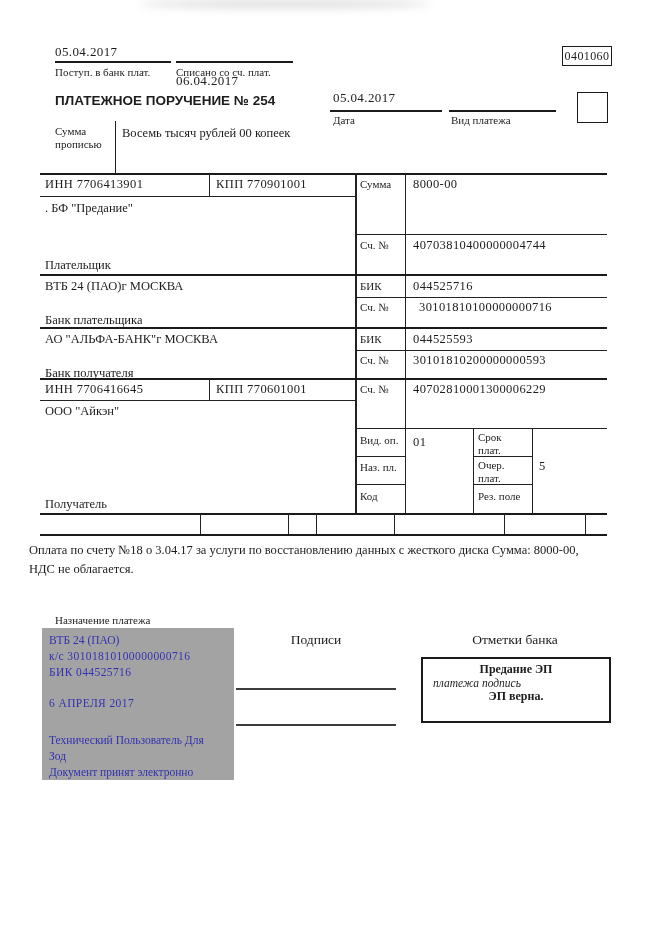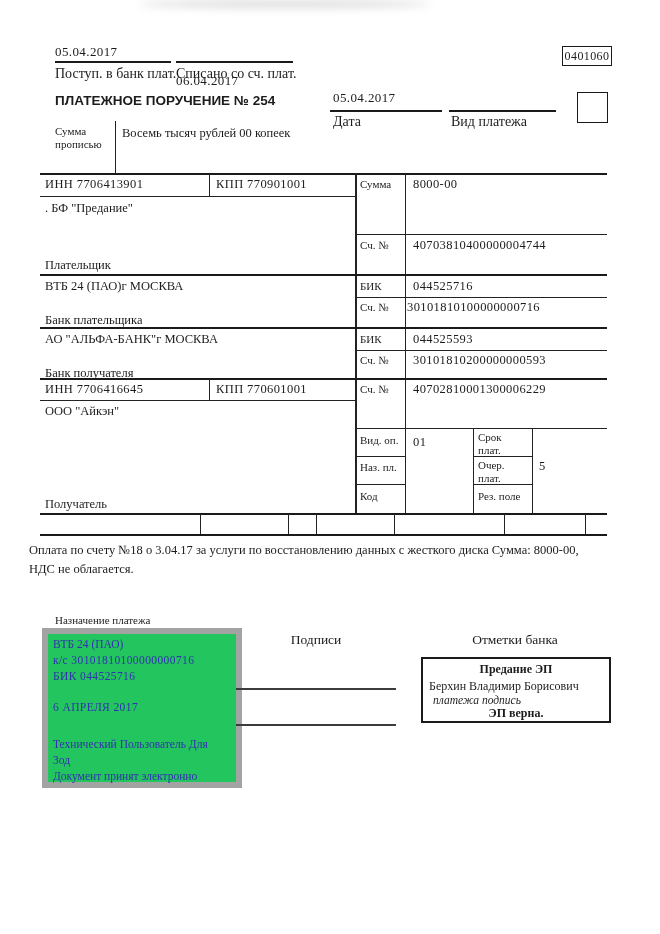--- a/index.html
+++ b/index.html
@@ -5,25 +5,25 @@
   html,body{margin:0;padding:0;background:#ffffff;}
   #page{position:relative;width:660px;height:934px;background:#fff;overflow:hidden;
         font-family:"Liberation Serif", serif;color:#1c1c1c;}
   .abs{position:absolute;}
   .hline{position:absolute;background:#222;height:1px;}
   .hline.thick{height:2px;background:#1a1a1a;}
   .vline{position:absolute;background:#222;width:1px;}
   .vline.thick{width:2px;}
   .t12{font-size:12.5px;line-height:1.25;}
   .t11{font-size:11px;line-height:1.2;}
-  .t10{font-size:14px;line-height:1.1;}
+  .t10{font-size:11px;line-height:1.1;}
   .num{letter-spacing:.4px;}
   .title{font-family:"Liberation Sans", sans-serif;font-weight:bold;font-size:13.5px;}
   .stamp{color:#3232b0;}
-  .stampbox{position:absolute;border:6px solid #a3a3a3;background:#22c55e;}
+  .stampbox{position:absolute;border:2px solid #a3a3a3;background:#a3a3a3;}
   .esignbox{position:absolute;border:2px solid #1a1a1a;background:#fff;}
   .center{text-align:center;}
   .artifact{position:absolute;left:140px;top:0;width:290px;height:8px;
             background:rgba(60,60,60,.18);filter:blur(4px);border-radius:50%;}
 </style>
 </head>
 <body>
 
 <div id="page">
 
@@ -68,21 +68,21 @@
   <div class="abs t11" style="left:360px;top:239px;">Сч. №</div>
   <div class="abs t12 num" style="left:413px;top:238px;">40703810400000004744</div>
 
   <div class="hline thick" style="left:40px;top:274px;width:567px;"></div>
 
   <div class="abs t12" style="left:45px;top:279px;">ВТБ 24 (ПАО)г МОСКВА</div>
   <div class="abs t11" style="left:360px;top:280px;">БИК</div>
   <div class="abs t12 num" style="left:413px;top:279px;">044525716</div>
   <div class="hline" style="left:355px;top:297px;width:252px;"></div>
   <div class="abs t11" style="left:360px;top:301px;">Сч. №</div>
-  <div class="abs t12 num" style="left:407px;top:300px;text-align:right;">30101810100000000716</div>
+  <div class="abs t12 num" style="left:419px;top:300px;text-align:right;">30101810100000000716</div>
   <div class="abs t12" style="left:45px;top:313px;">Банк плательщика</div>
 
   <div class="hline thick" style="left:40px;top:327px;width:567px;"></div>
 
   <div class="abs t12" style="left:45px;top:332px;">АО "АЛЬФА-БАНК"г МОСКВА</div>
   <div class="abs t11" style="left:360px;top:333px;">БИК</div>
   <div class="abs t12 num" style="left:413px;top:332px;">044525593</div>
   <div class="hline" style="left:355px;top:350px;width:252px;"></div>
   <div class="abs t11" style="left:360px;top:354px;">Сч. №</div>
   <div class="abs t12 num" style="left:413px;top:353px;">30101810200000000593</div>
@@ -137,18 +137,17 @@
   </div>
 
   <div class="abs t12 center" style="left:421px;top:632px;width:188px;font-size:13.5px;">Отметки банка</div>
   <div class="abs t12 center" style="left:236px;top:632px;width:160px;font-size:13.5px;">Подписи</div>
 
   <div class="hline thick" style="left:236px;top:688px;width:160px;background:#3c3c3c;"></div>
   <div class="hline thick" style="left:236px;top:724px;width:160px;background:#3c3c3c;"></div>
 
   <div class="esignbox" style="left:421px;top:657px;width:186px;height:62px;">
     <div class="center" style="margin-top:3px;font-size:12px;font-weight:bold;">Предание ЭП</div>
-    <div style="margin:2px 0 0 6px;font-size:12px;">Берхин Владимир Борисович</div>
     <div style="margin:0 0 0 10px;font-size:11.5px;font-style:italic;">платежа подпись</div>
     <div class="center" style="margin-top:0;font-size:12px;font-weight:bold;">ЭП верна.</div>
   </div>
 
 </div>
 
 </body></html>

